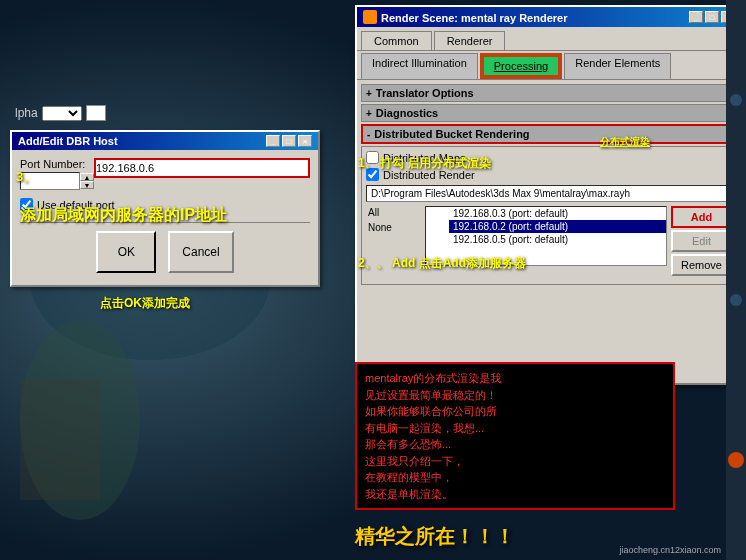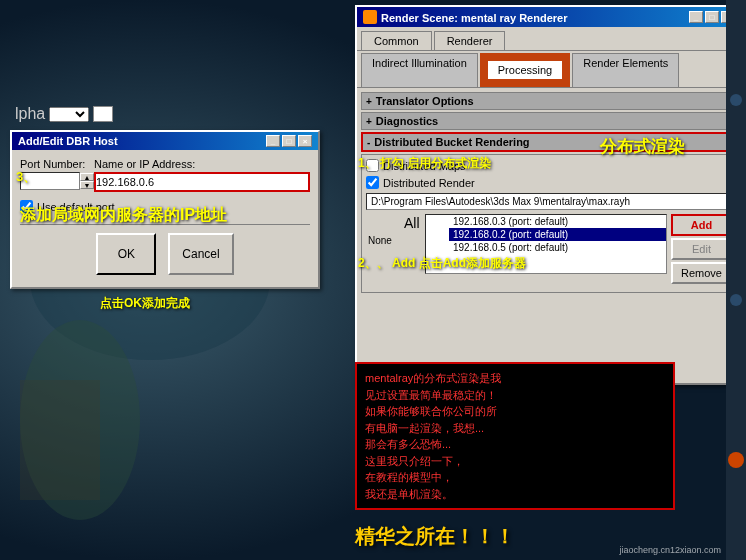--- a/index.html
+++ b/index.html
@@ -243,23 +243,24 @@
     }
 
     .render-tab2.active {
       background: #d4d0c8;
       border-bottom: 1px solid #d4d0c8;
       z-index: 1;
       position: relative;
     }
 
     .render-tab2.highlighted {
-      border: 8px solid #c2410c;
+      border: 4px solid #c2410c;
       color: #000;
-      background: #ffffff;
+      background: #22c55e;
+      text-decoration: underline;
     }
 
     .render-body {
       padding: 4px;
     }
 
     .section-bar {
       display: flex;
       align-items: center;
       background: #a8a8a8;
@@ -424,21 +425,21 @@
     </defs>
     <rect width="746" height="560" fill="url(#bg1)"></rect>
 
     <ellipse cx="150" cy="280" rx="120" ry="80" fill="#1a3a4a" opacity="0.5"></ellipse>
     <ellipse cx="80" cy="420" rx="60" ry="100" fill="#2a4a3a" opacity="0.4"></ellipse>
     <rect x="20" y="380" width="80" height="120" fill="#3a3a2a" opacity="0.3"></rect>
   </svg>
 </div>
 
 <div style="position:absolute;top:105px;left:15px;display:flex;align-items:center;gap:4px;">
-  <span style="color:#ccc;font-size:16px;">lpha</span>
+  <span style="color:#ccc;font-size:12px;">lpha</span>
   <select style="font-size:10px;width:40px;"></select>
   <div style="width:20px;height:16px;background:#fff;border:1px solid #888;"></div>
 </div>
 
 <div class="dbr-dialog">
   <div class="dbr-titlebar">
     <span>Add/Edit DBR Host</span>
     <div class="dbr-titlebar-buttons">
       <div class="title-btn">_</div>
       <div class="title-btn">□</div>
@@ -451,21 +452,20 @@
         <span class="dbr-label">Port Number:</span>
         <div class="port-spin">
           <input class="port-input" value="" readonly="" style="">
           <div class="spin-buttons">
             <div class="spin-btn">▲</div>
             <div class="spin-btn">▼</div>
           </div>
         </div>
       </div>
       <div class="name-group">
-        <span class="dbr-label">Name or IP Address:</span>
         <input class="name-input" value="192.168.0.6" style="">
       </div>
     </div>
     <div class="checkbox-row">
       <input type="checkbox" checked="" style="">
       <span>Use default port</span>
     </div>
     <hr class="dbr-separator">
     <div class="dbr-buttons">
       <button class="win-btn default-btn">OK</button>
@@ -536,39 +536,39 @@
         <input type="checkbox" checked="" style="">
         <span class="checkbox-label">Distributed Render</span>
       </div>
 
       <div class="host-input-bar">
         <span>D:\Program Files\Autodesk\3ds Max 9\mentalray\max.rayh</span>
       </div>
 
       <div class="host-list">
         <div style="display:flex;flex-direction:column;gap:2px;width:55px;">
-          <span style="font-size:14px;padding:1px 2px;margin-left:36px;">All</span>
+          <span style="font-size:10px;padding:1px 2px;">All</span>
           <span style="font-size:10px;padding:1px 2px;">None</span>
         </div>
         <div class="list-box">
           <div class="list-item">192.168.0.3 (port: default)</div>
           <div class="list-item selected">192.168.0.2 (port: default)</div>
           <div class="list-item">192.168.0.5 (port: default)</div>
         </div>
         <div class="list-buttons">
           <button class="list-btn highlighted">Add</button>
           <button class="list-btn disabled">Edit</button>
           <button class="list-btn">Remove</button>
         </div>
       </div>
     </div>
   </div>
 </div>
 
-<div style="position:absolute;top:135px;left:600px;color:#ffff00;font-size:17px;font-weight:bold;text-shadow:1px 1px 3px #000;">
+<div style="position:absolute;top:135px;left:600px;color:#ffff00;font-size:10px;font-weight:bold;text-shadow:1px 1px 3px #000;text-decoration:underline;">
   <span>分布式渲染</span>
 </div>
 
 <div style="position:absolute;top:155px;left:358px;color:#ffff00;font-size:12px;font-weight:bold;text-shadow:1px 1px 3px #000;">
   <span>1、</span>
   <span>打勾 启用分布式渲染</span>
 </div>
 
 <div style="position:absolute;top:255px;left:358px;color:#ffff00;font-size:12px;font-weight:bold;text-shadow:1px 1px 3px #000;">
   <span>2、</span>、

